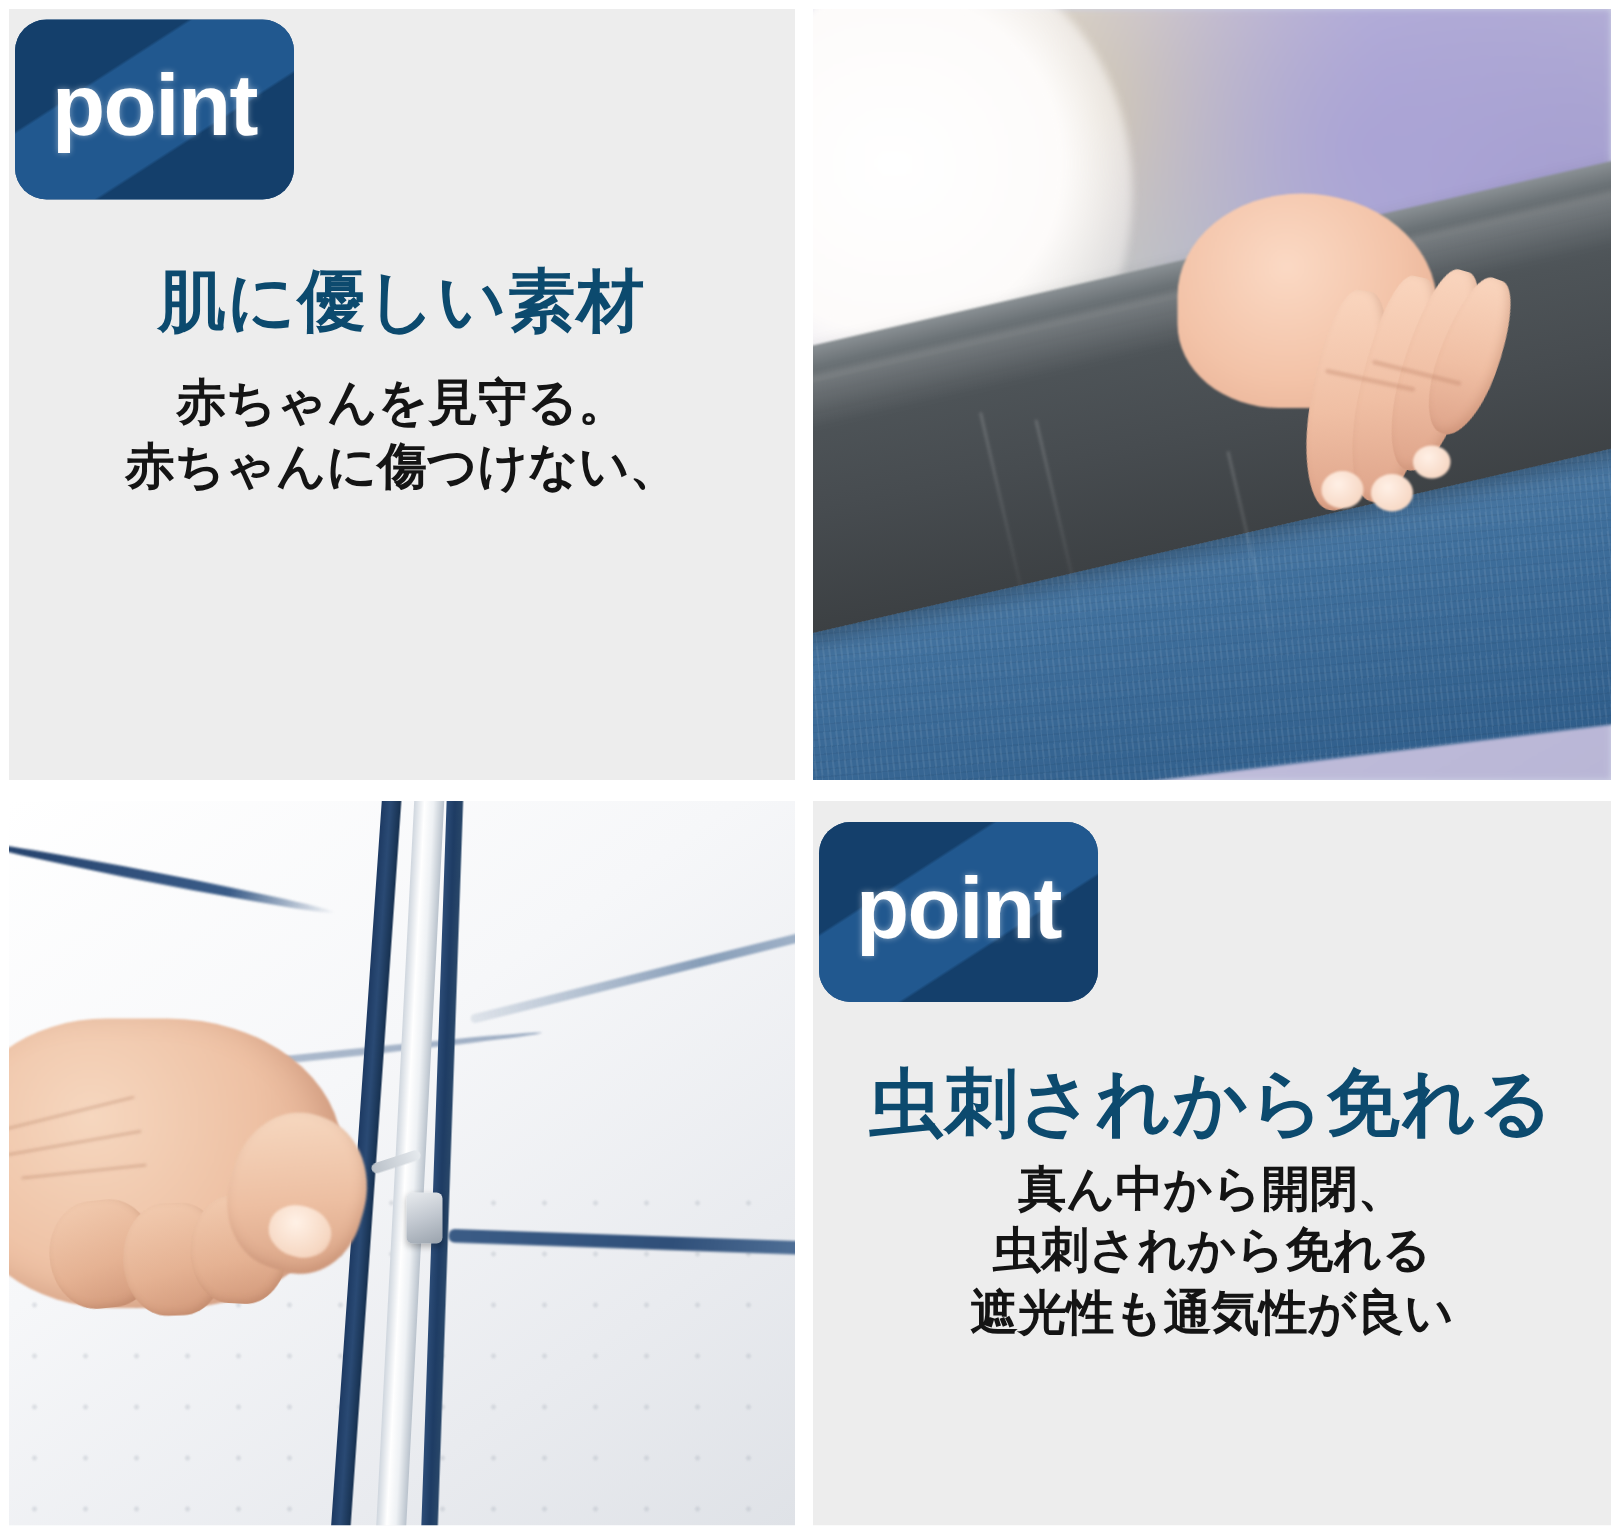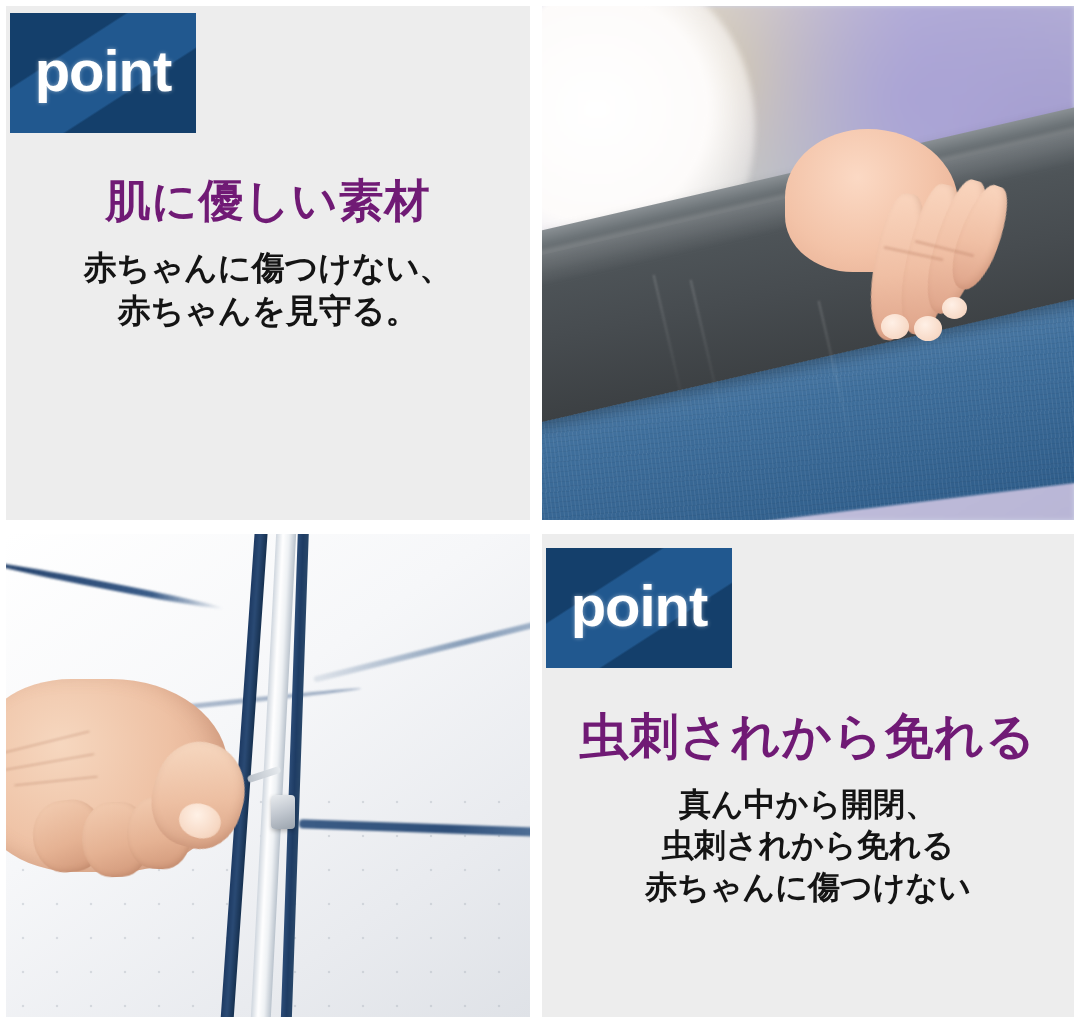--- a/index.html
+++ b/index.html
@@ -12,45 +12,45 @@
   .quad{position:absolute;overflow:hidden;}
   .q1{left:6px;  top:6px;   width:524px; height:514px;}
   .q2{left:542px;top:6px;   width:532px; height:514px;}
   .q3{left:6px;  top:534px; width:524px; height:483px;}
   .q4{left:542px;top:534px; width:532px; height:483px;}
 
   .panel{background:#ededed;width:100%;height:100%;position:relative;}
 
   
   .badge{position:absolute;width:186px;height:120px;
-         background:#194b7e;overflow:hidden;}
+         background:#194b7e;overflow:hidden;border-radius:21px;}
   .badge .sheen{position:absolute;inset:0;
     background:linear-gradient(to bottom right,
        #143f6b 0%,#143f6b 31%,
        #21588f 32%,#21588f 64%,
        #143f6b 65%,#143f6b 100%);}
   .badge .plabel{position:absolute;inset:0;display:flex;
      align-items:center;justify-content:center;
      color:#ffffff;font-size:58px;font-weight:bold;
      letter-spacing:-1px;line-height:1;
      text-shadow:0 0 4px rgba(255,255,255,.45);
      padding-bottom:4px;}
   .b1{left:4px;top:7px;}
   .b4{left:4px;top:14px;}
 
   
   .txtwrap{position:absolute;left:0;width:100%;text-align:center;}
   .t1{top:170px;}
   .t4{top:176px;}
-  .head{color:#701a75;font-weight:bold;letter-spacing:1px;}
+  .head{color:#0c4a6e;font-weight:bold;letter-spacing:1px;}
   .h1{font-size:45px;line-height:1.1;}
   .h4{font-size:49px;line-height:1.1;}
   .sub{color:#141414;font-weight:bold;}
   .s1{font-size:33px;line-height:1.32;margin-top:20px;}
-  .s4{font-size:32px;line-height:1.30;margin-top:20px;}
+  .s4{font-size:32px;line-height:1.30;margin-top:8px;}
   .sub div{white-space:nowrap;}
 
   
   .ph2{position:absolute;inset:0;background:#cfd3e6;overflow:hidden;}
   .ph2 .bg{position:absolute;inset:0;
     background:
       radial-gradient(circle at 70% 18%, rgba(170,163,214,.95) 0%, rgba(170,163,214,0) 55%),
       radial-gradient(circle at 36% 14%, rgba(238,225,150,.85) 0%, rgba(238,225,150,0) 34%),
       radial-gradient(circle at 47% 38%, rgba(182,214,198,.8) 0%, rgba(182,214,198,0) 45%),
       radial-gradient(circle at 92% 30%, rgba(150,144,196,.9) 0%, rgba(150,144,196,0) 50%),
@@ -182,22 +182,22 @@
     <div class="panel">
 
       <div class="badge b1">
         <div class="sheen"></div>
         <div class="plabel">point</div>
       </div>
 
       <div class="txtwrap t1">
         <div class="head h1">肌に優しい素材</div>
         <div class="sub s1">
+          <div>赤ちゃんを見守る。</div>
           <div>赤ちゃんに傷つけない、</div>
-          <div>赤ちゃんを見守る。</div>
         </div>
       </div>
 
     </div>
   </div>
 
   <div class="quad q2">
     <div class="ph2">
       <div class="bg"></div>
       <div class="cloth"></div>
@@ -257,20 +257,20 @@
       <div class="badge b4">
         <div class="sheen"></div>
         <div class="plabel">point</div>
       </div>
 
       <div class="txtwrap t4">
         <div class="head h4">虫刺されから免れる</div>
         <div class="sub s4">
           <div>真ん中から開閉、</div>
           <div>虫刺されから免れる</div>
-          <div>赤ちゃんに傷つけない</div>
+          <div>遮光性も通気性が良い</div>
         </div>
       </div>
 
     </div>
   </div>
 
 </div>
 
 </body></html>

